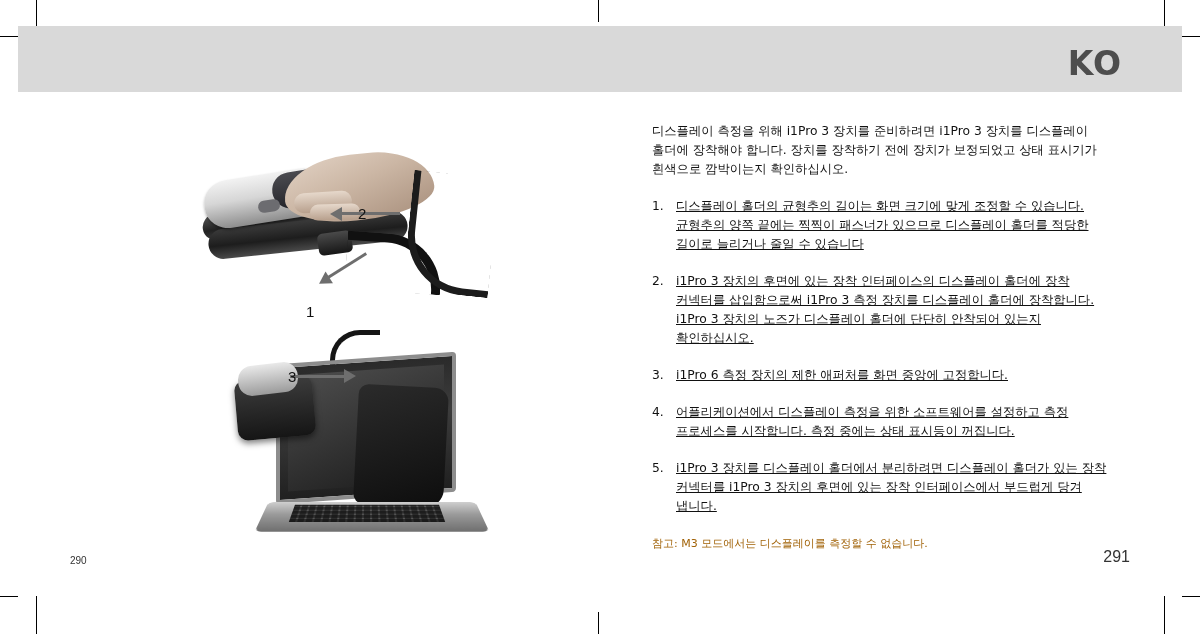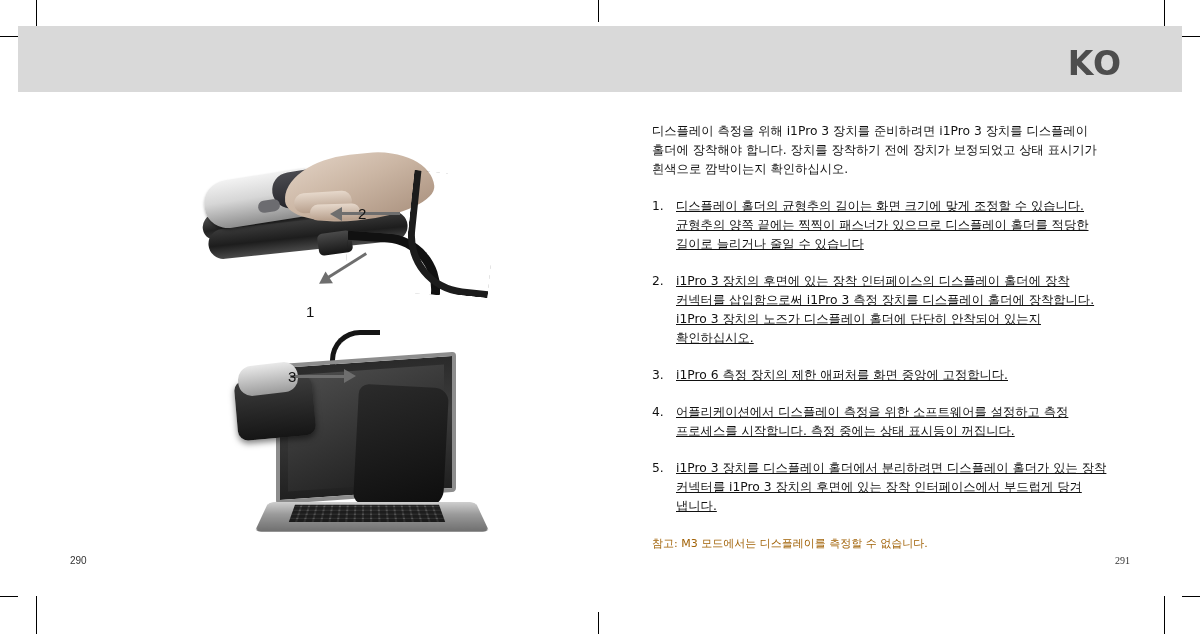--- a/index.html
+++ b/index.html
@@ -285,23 +285,23 @@
   .page-num-left {
     position: absolute;
     left: 70px; bottom: 68px;
     font-size: 10px;
     color: #333;
     font-family: "Liberation Sans", sans-serif;
   }
   .page-num-right {
     position: absolute;
     right: 70px; bottom: 68px;
-    font-size: 10px;
+    font-size: 16px;
     color: #333;
-    font-family: Liberation Serif, serif;
+    font-family: Liberation Sans, sans-serif;
   }
 
   
   .watermark {
     position: absolute;
     left: 0; right: 0;
     bottom: 18px;
     text-align: center;
     font-size: 15px;
     color: #111;

